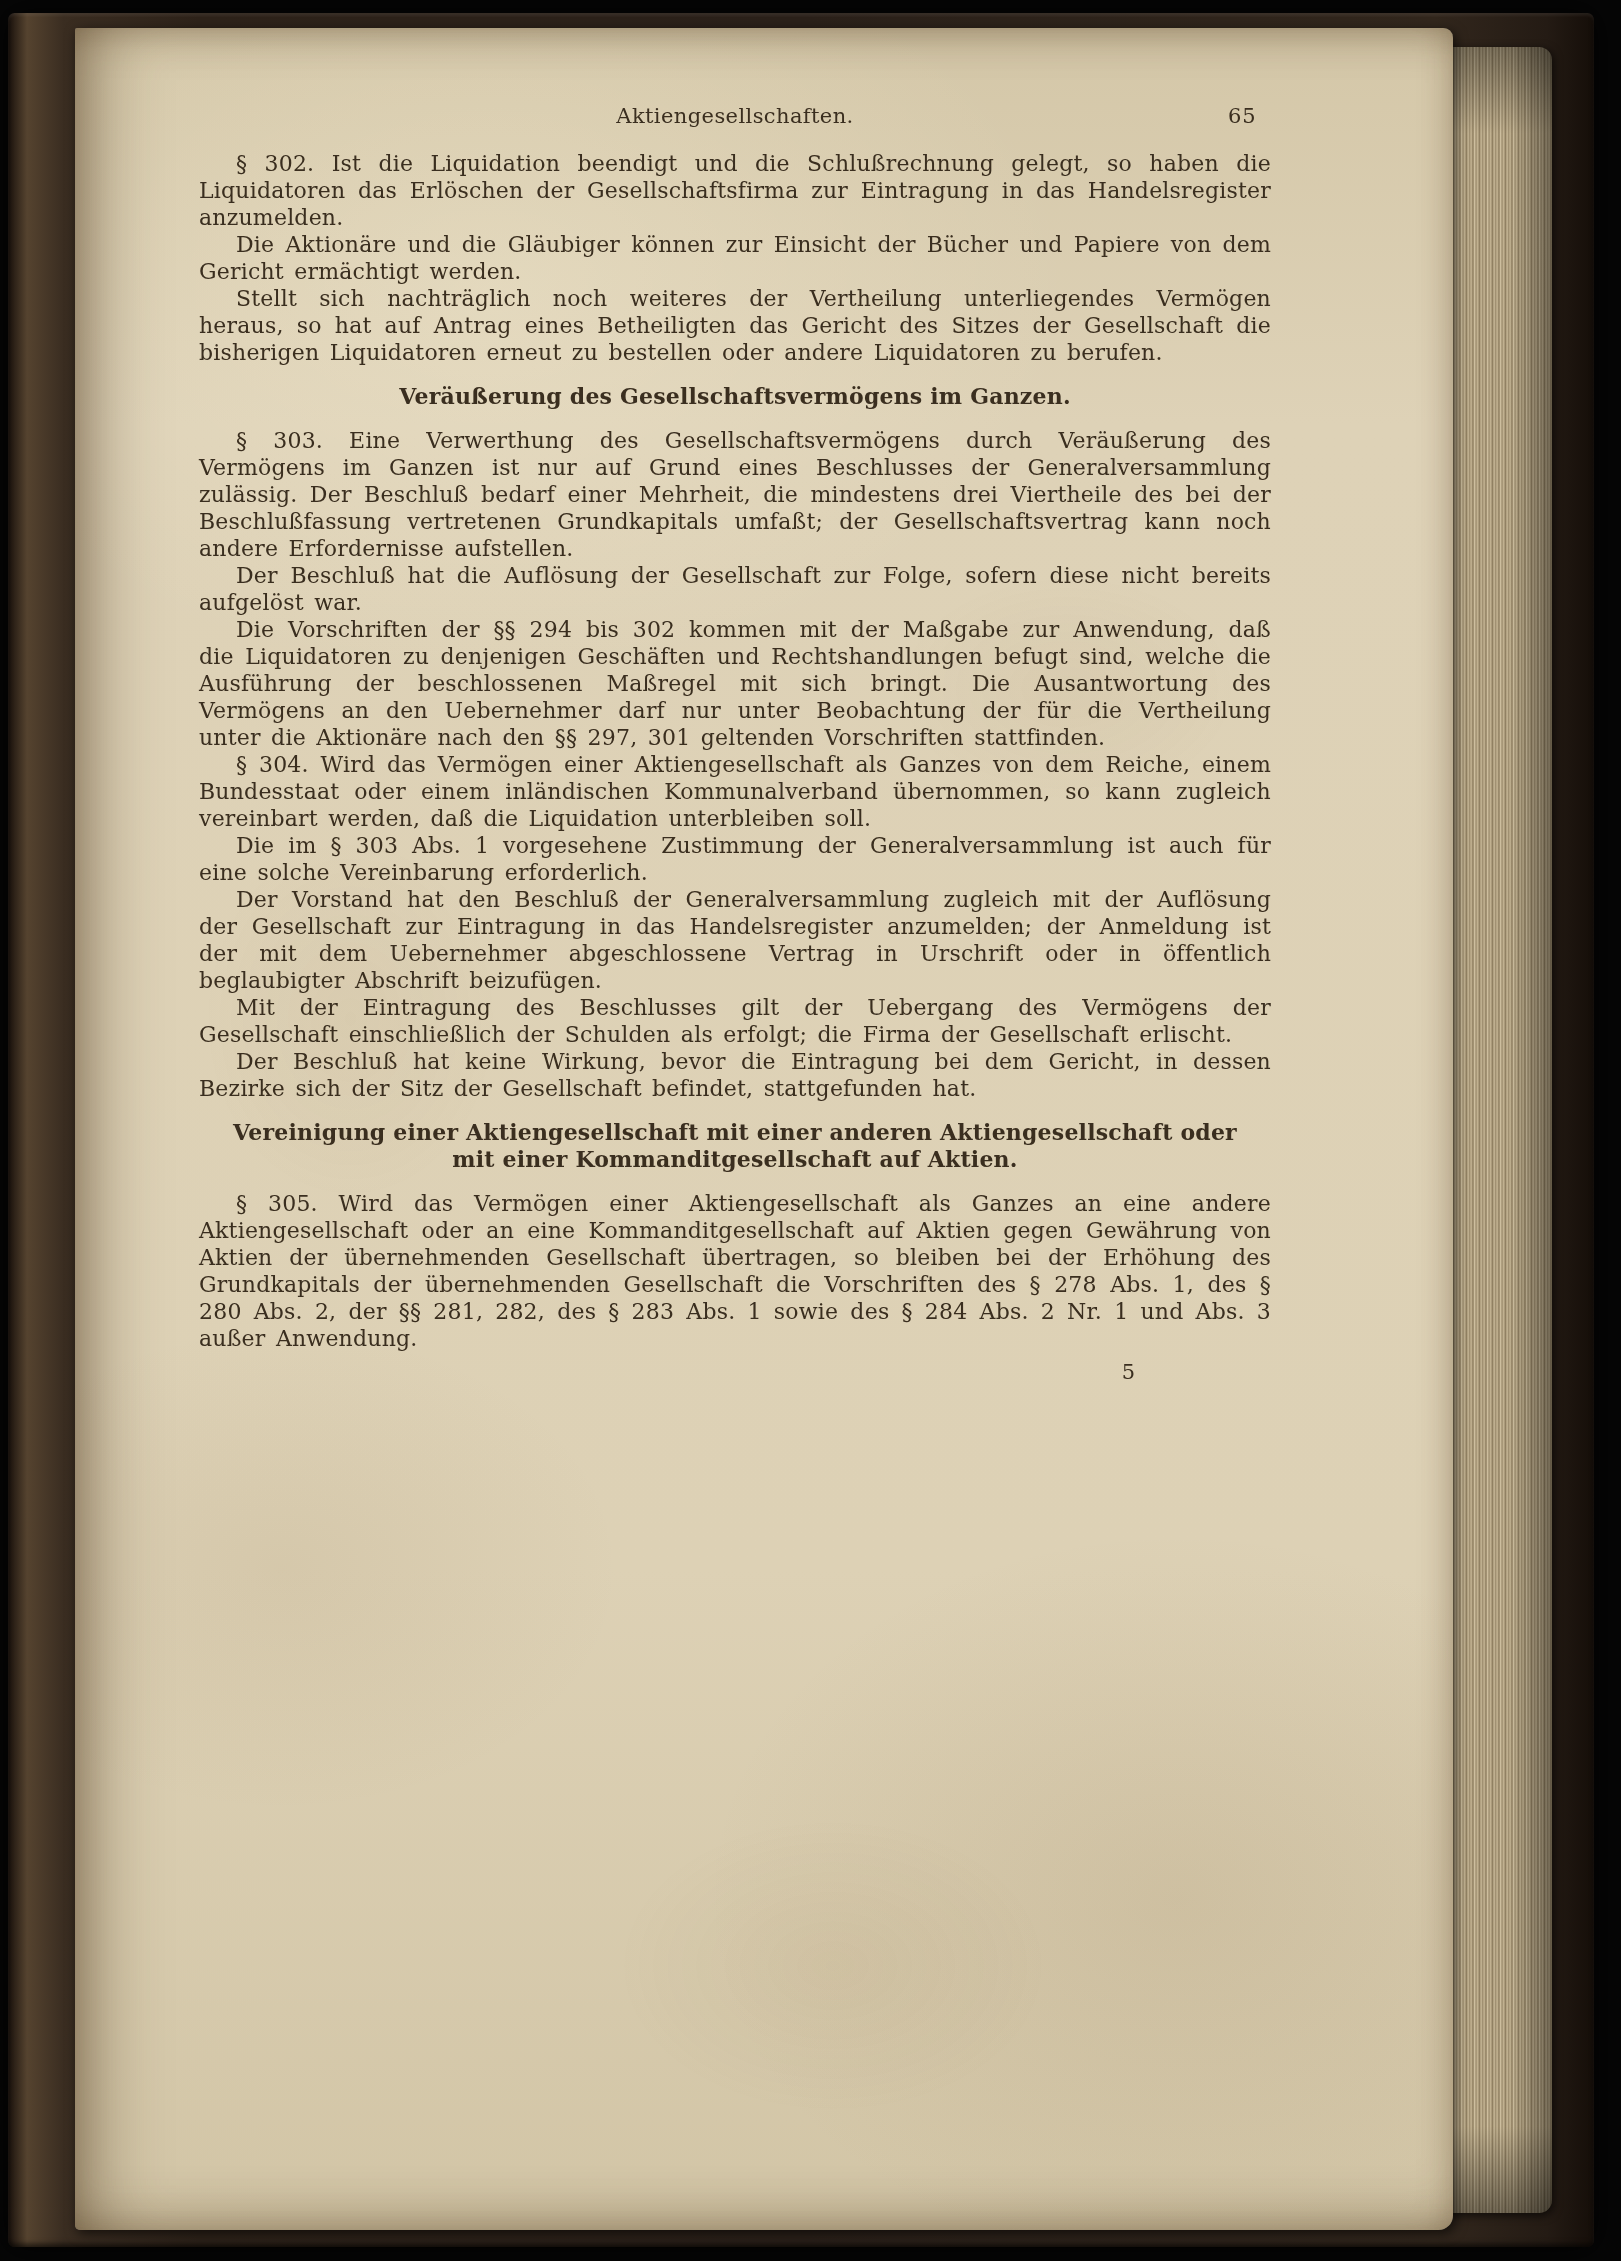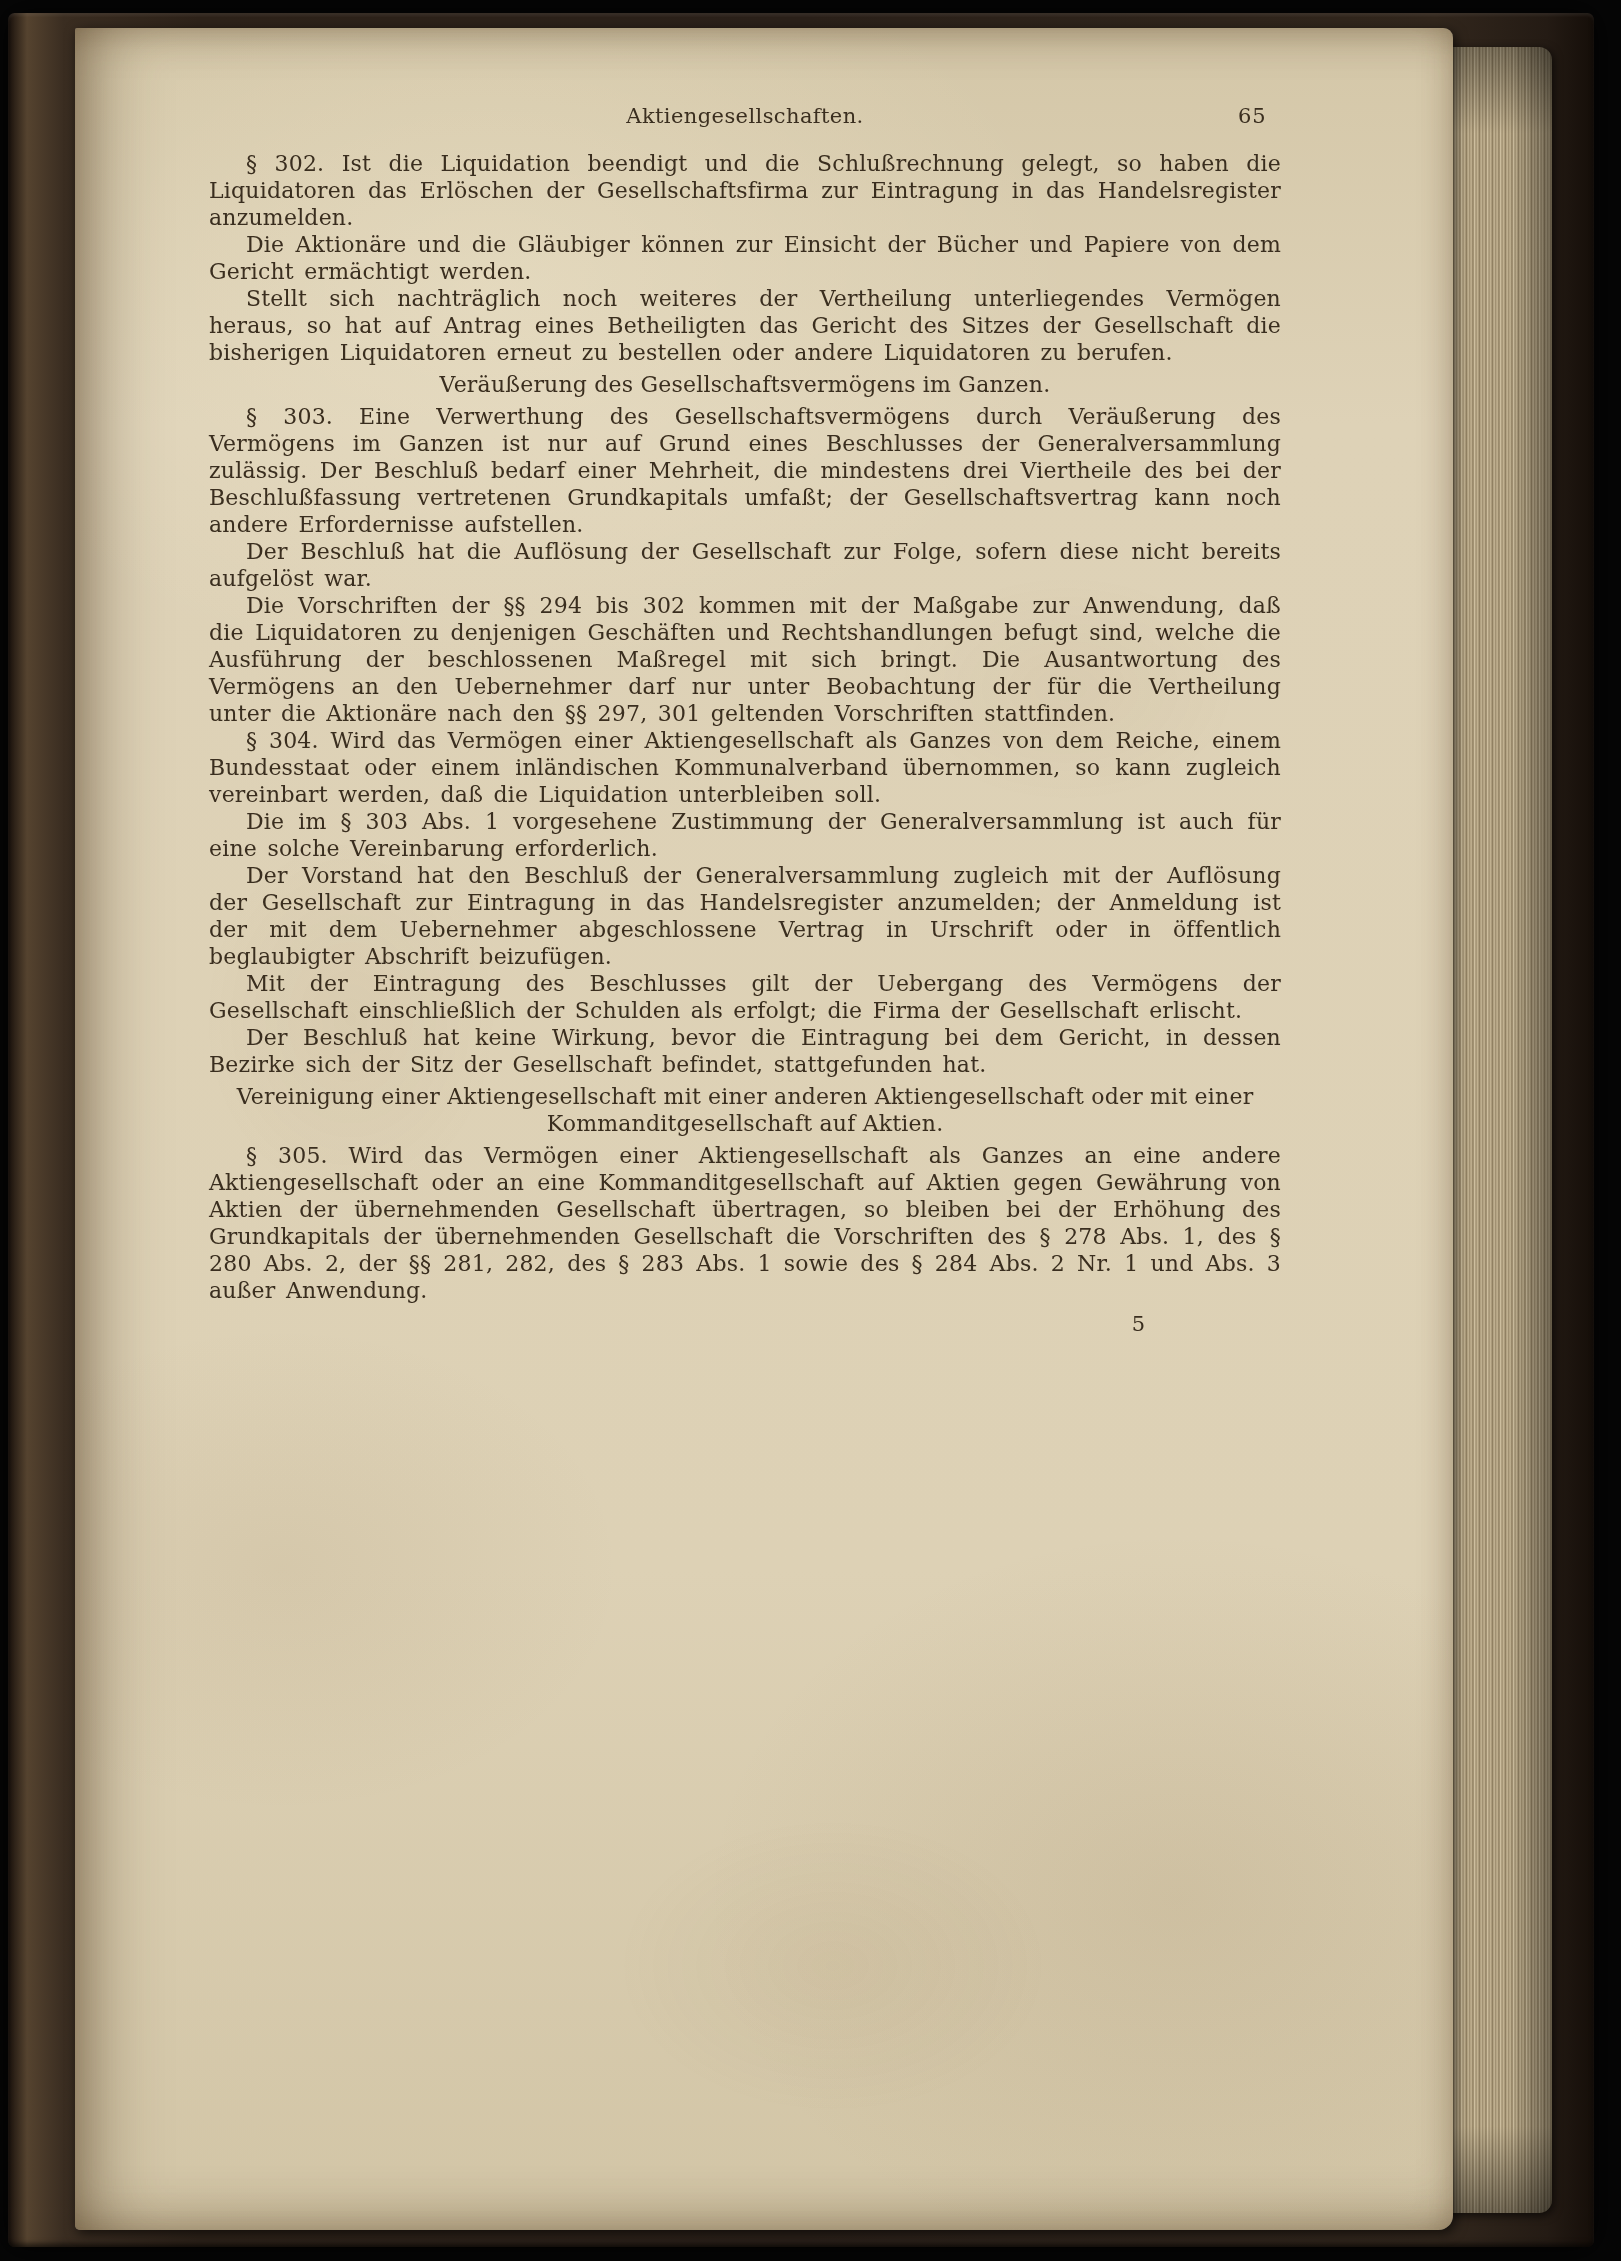--- a/index.html
+++ b/index.html
@@ -72,21 +72,21 @@
     border-radius:inherit;
     background:
       radial-gradient(243px 162px at 72% 30%, rgba(130,95,50,.05), transparent 70%),
       radial-gradient(211px 259px at 20% 45%, rgba(130,95,50,.05), transparent 70%),
       radial-gradient(308px 211px at 55% 88%, rgba(130,95,50,.06), transparent 70%);
     pointer-events:none;
   }
   
   .page-inner{
     position:absolute;
-    left:134px; top:76px;
+    left:124px; top:76px;
     width:1072px;
   }
   .running-header{
     position:relative;
     height:32px;
     margin-bottom:14.6px;
     font-size:21px;
   }
   .header-title{
     position:absolute;
@@ -103,25 +103,25 @@
     font-size:22px;
     line-height:27px;
   }
   .paragraph{
     text-align:justify;
     text-indent:37px;
     word-spacing:3.2px;
     letter-spacing:0.2px;
   }
   .section-heading{
-    font-weight:normal;
+    font-weight:bold;
     text-align:center;
     text-indent:0;
     padding:0 24px;
-    margin:5px 0;
+    margin:17px 0;
     letter-spacing:0.2px;
   }
   .signature-mark{
     margin-top:8px;
     padding-right:136px;
     text-align:right;
     font-size:21px;
   }
 </style>
 </head>

